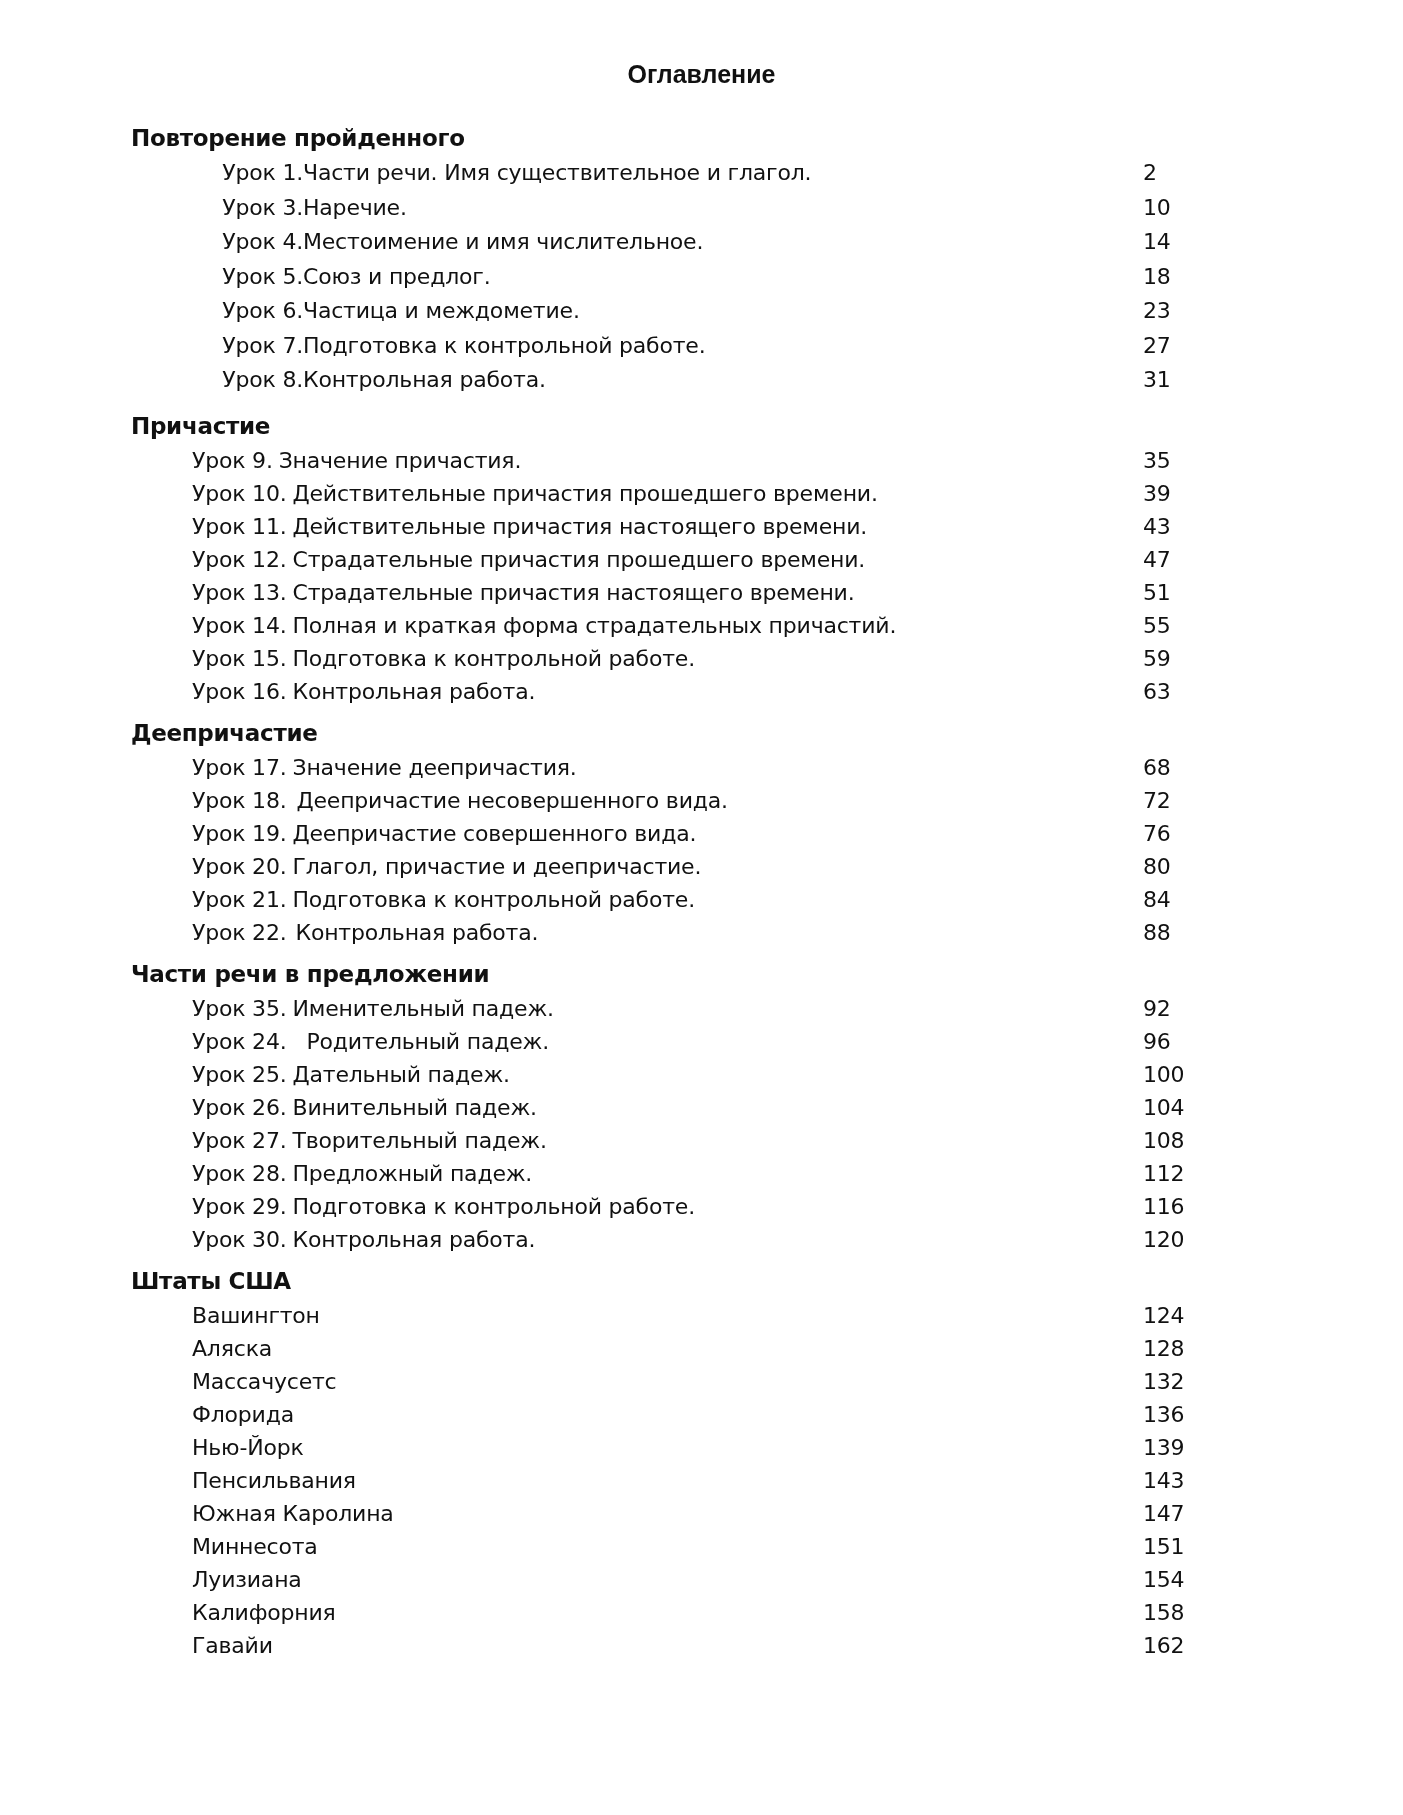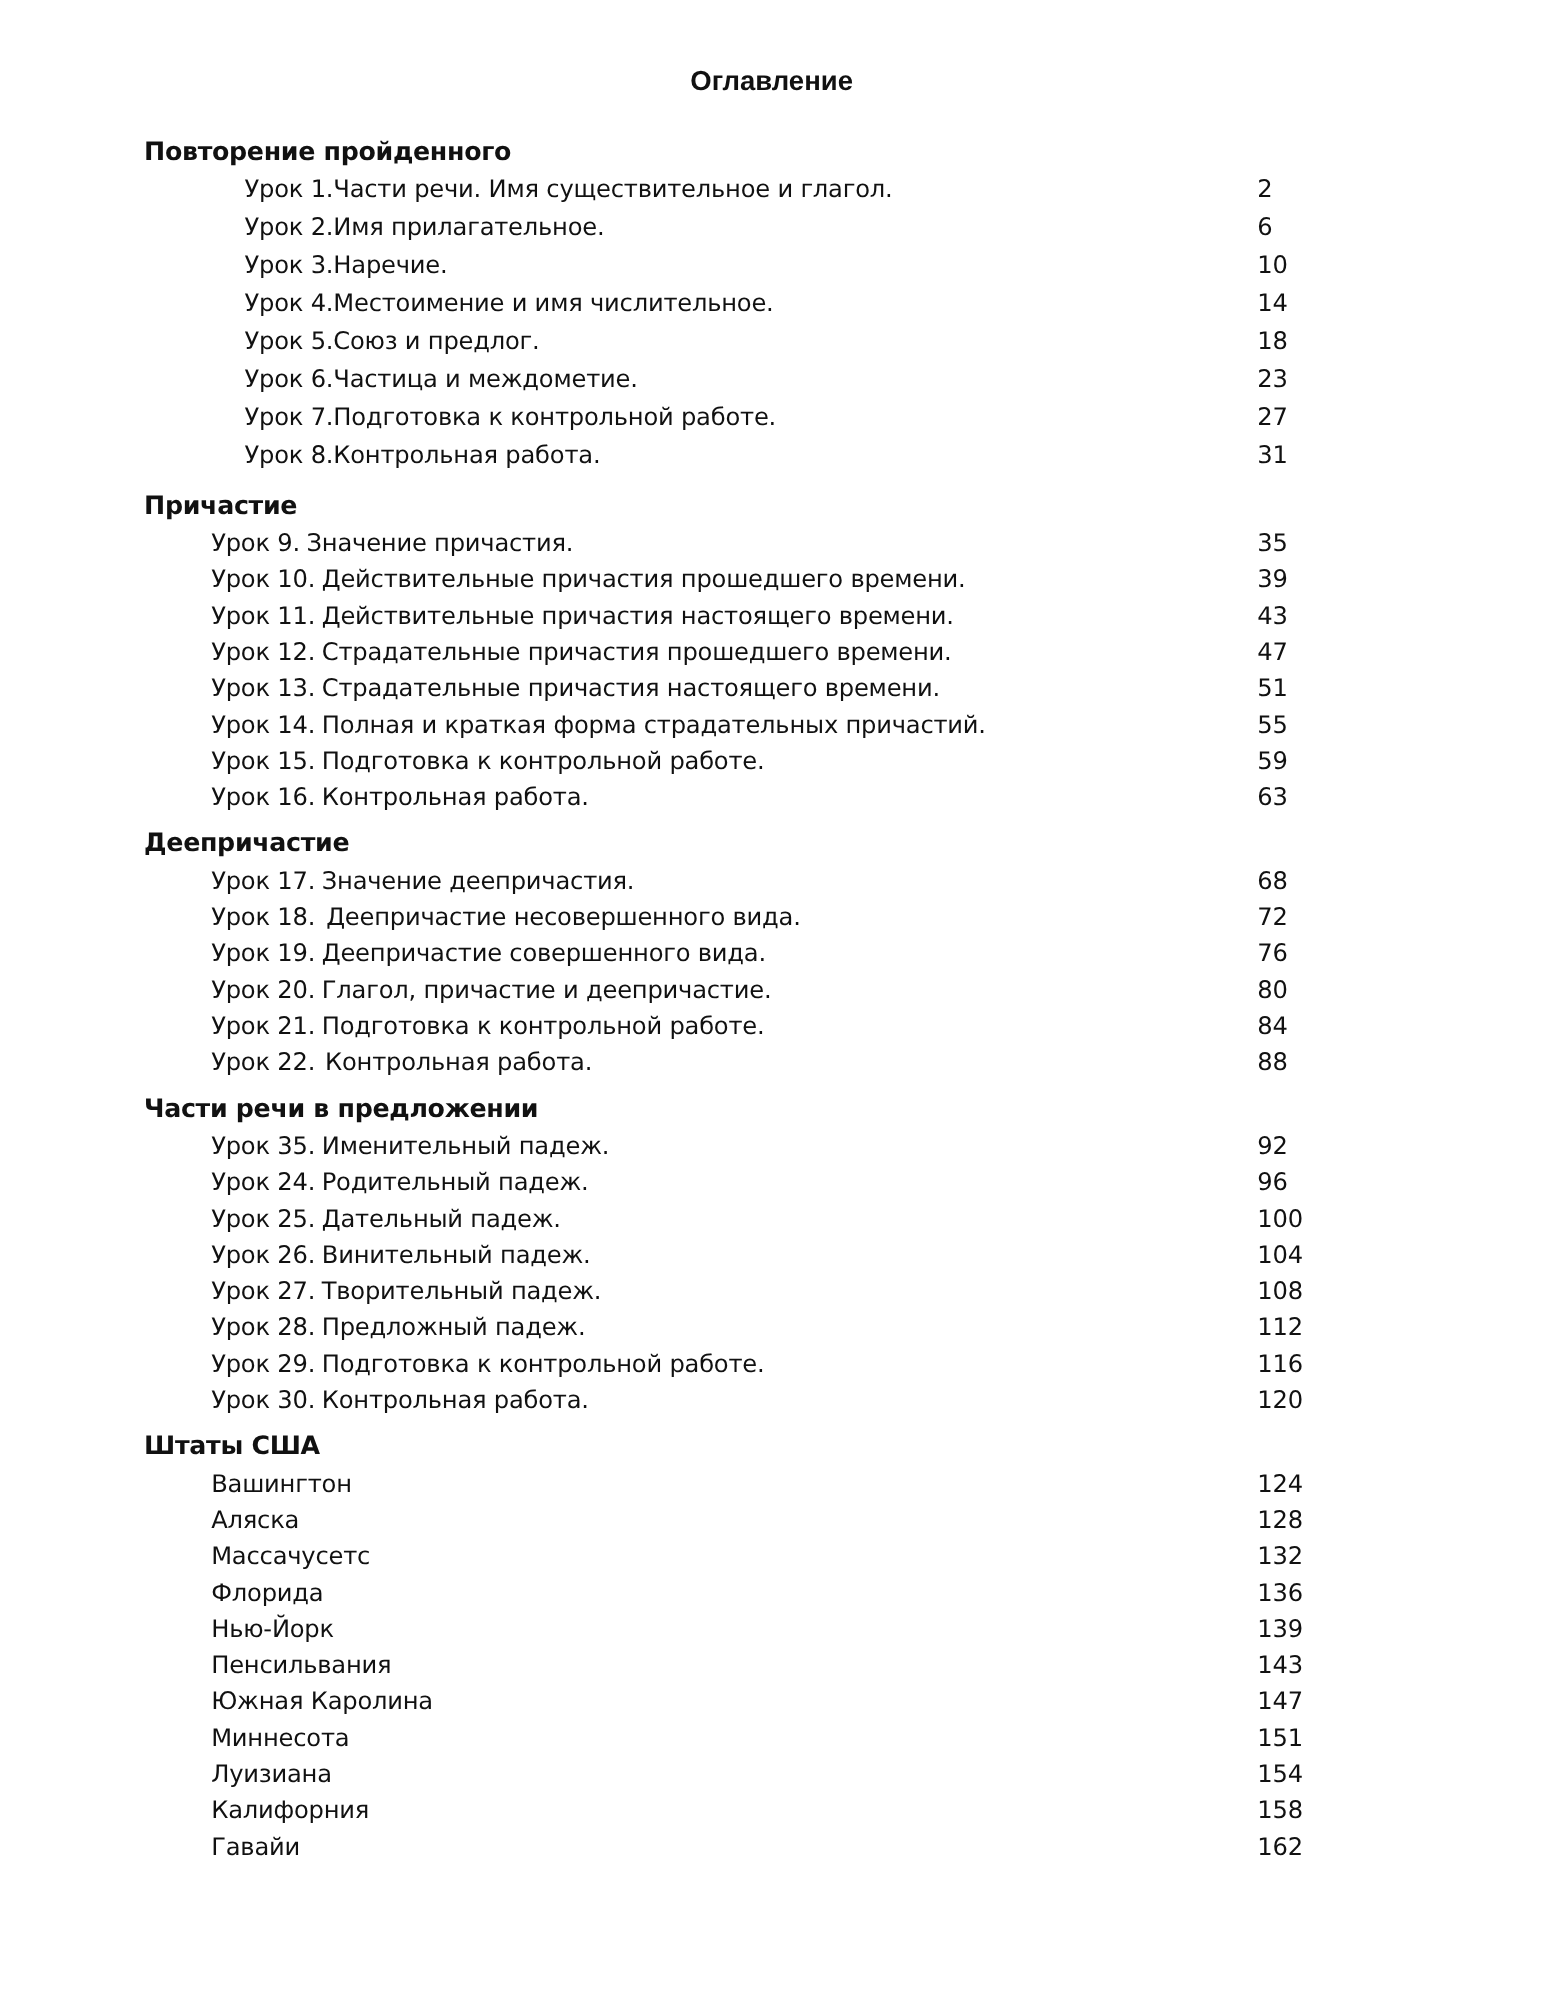--- a/index.html
+++ b/index.html
@@ -73,24 +73,20 @@
 
 <div class="toc" id="toc">
     <div class="section s1">
     <div class="section-heading">Повторение пройденного</div>
     <div class="entries">
         <div class="entry">
     <span class="entry-label"><span class="entry-num">Урок 1.</span><span class="entry-title">Части речи. Имя существительное и глагол.</span></span>
     <span class="entry-page">2</span>
   </div>
         <div class="entry">
-    <span class="entry-label"><span class="entry-num">Урок 2.</span><span class="entry-title">Имя прилагательное.</span></span>
-    <span class="entry-page">6</span>
-  </div>
-        <div class="entry">
     <span class="entry-label"><span class="entry-num">Урок 3.</span><span class="entry-title">Наречие.</span></span>
     <span class="entry-page">10</span>
   </div>
         <div class="entry">
     <span class="entry-label"><span class="entry-num">Урок 4.</span><span class="entry-title">Местоимение и имя числительное.</span></span>
     <span class="entry-page">14</span>
   </div>
         <div class="entry">
     <span class="entry-label"><span class="entry-num">Урок 5.</span><span class="entry-title">Союз и предлог.</span></span>
     <span class="entry-page">18</span>
@@ -179,21 +175,21 @@
   </div>
     <div class="sec-gap"></div>
     <div class="section">
     <div class="section-heading">Части речи в предложении</div>
     <div class="entries">
         <div class="entry">
     <span class="entry-label"><span class="entry-num" style="margin-right: 6px;">Урок 35.</span><span class="entry-title">Именительный падеж.</span></span>
     <span class="entry-page">92</span>
   </div>
         <div class="entry">
-    <span class="entry-label"><span class="entry-num" style="margin-right: 6px;">Урок 24.</span><span class="entry-title">Родительный падеж.</span></span>
+    <span class="entry-label"><span class="entry-num" style="margin-right: 20px;">Урок 24.</span><span class="entry-title">Родительный падеж.</span></span>
     <span class="entry-page">96</span>
   </div>
         <div class="entry">
     <span class="entry-label"><span class="entry-num" style="margin-right: 6px;">Урок 25.</span><span class="entry-title">Дательный падеж.</span></span>
     <span class="entry-page">100</span>
   </div>
         <div class="entry">
     <span class="entry-label"><span class="entry-num" style="margin-right: 6px;">Урок 26.</span><span class="entry-title">Винительный падеж.</span></span>
     <span class="entry-page">104</span>
   </div>

